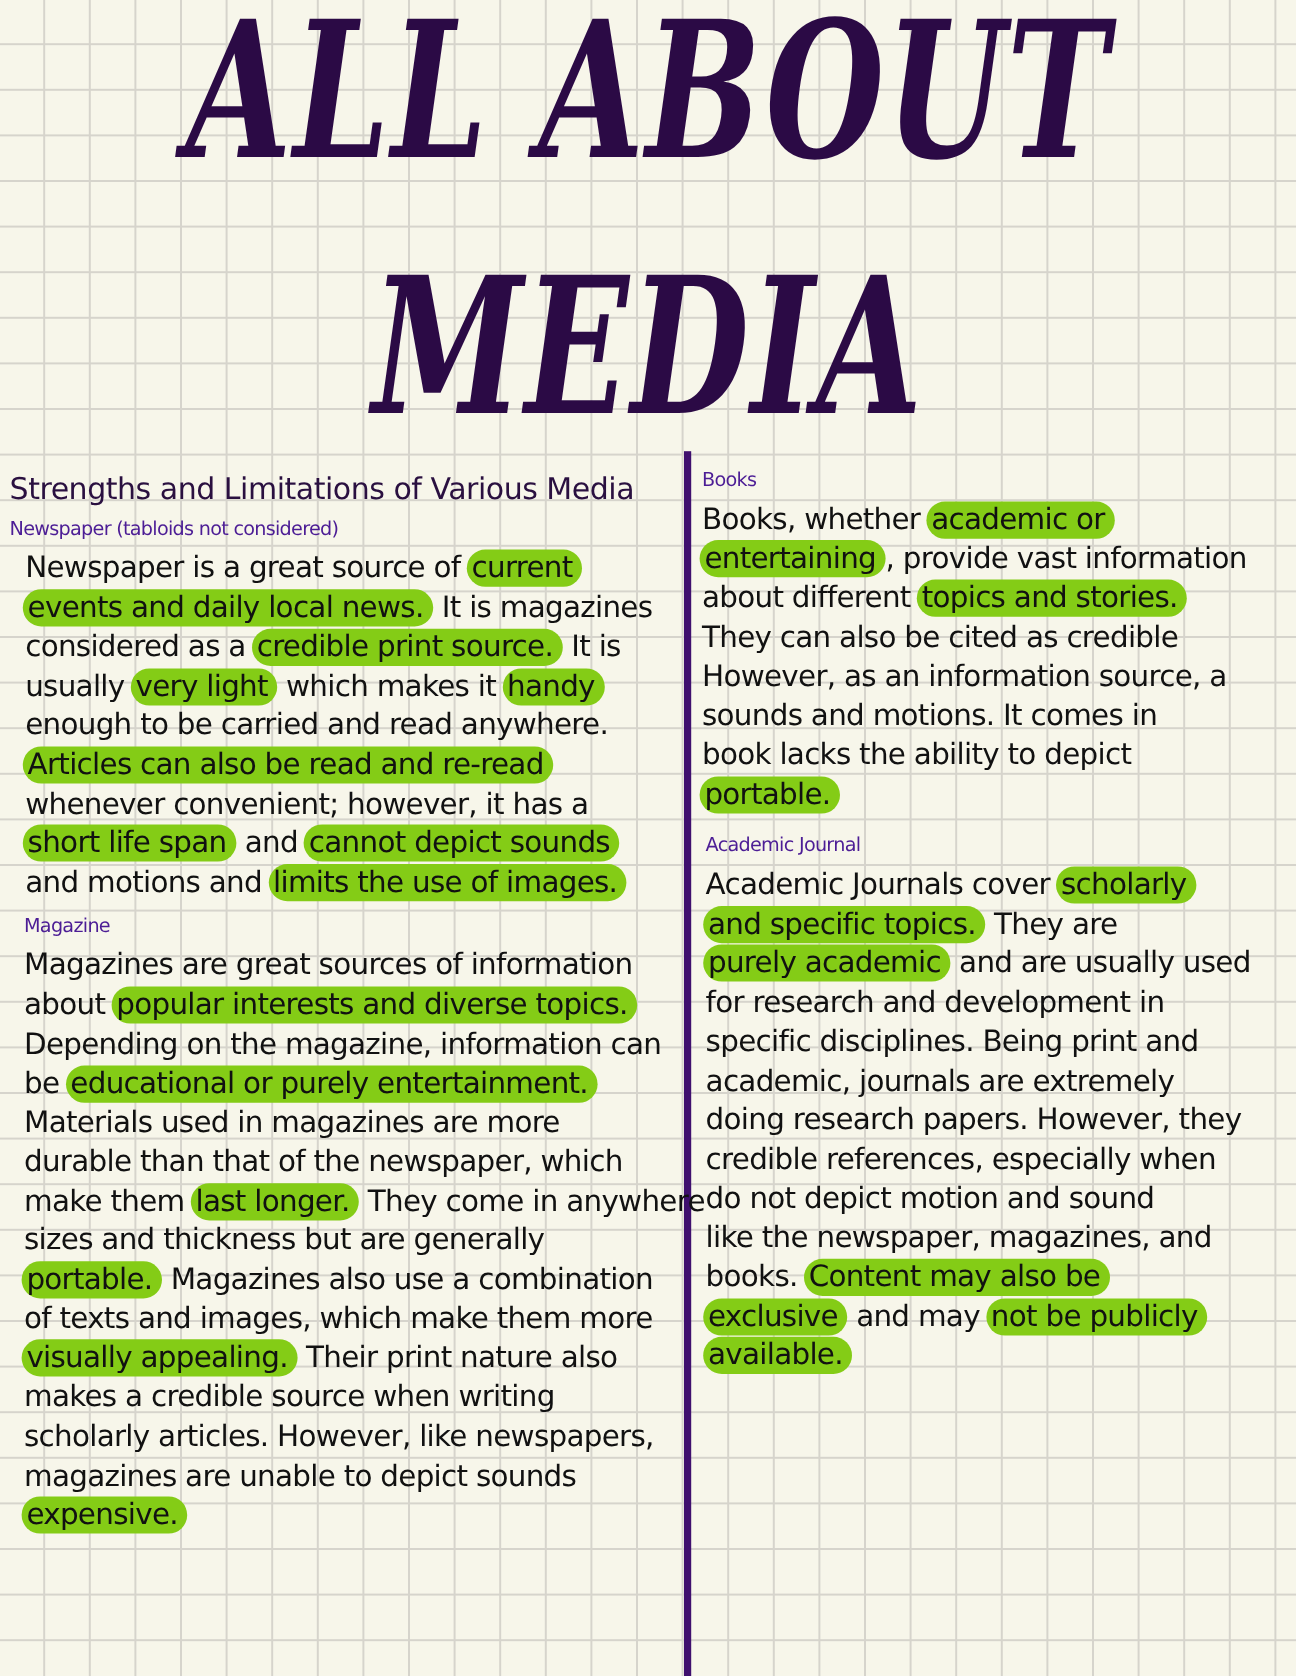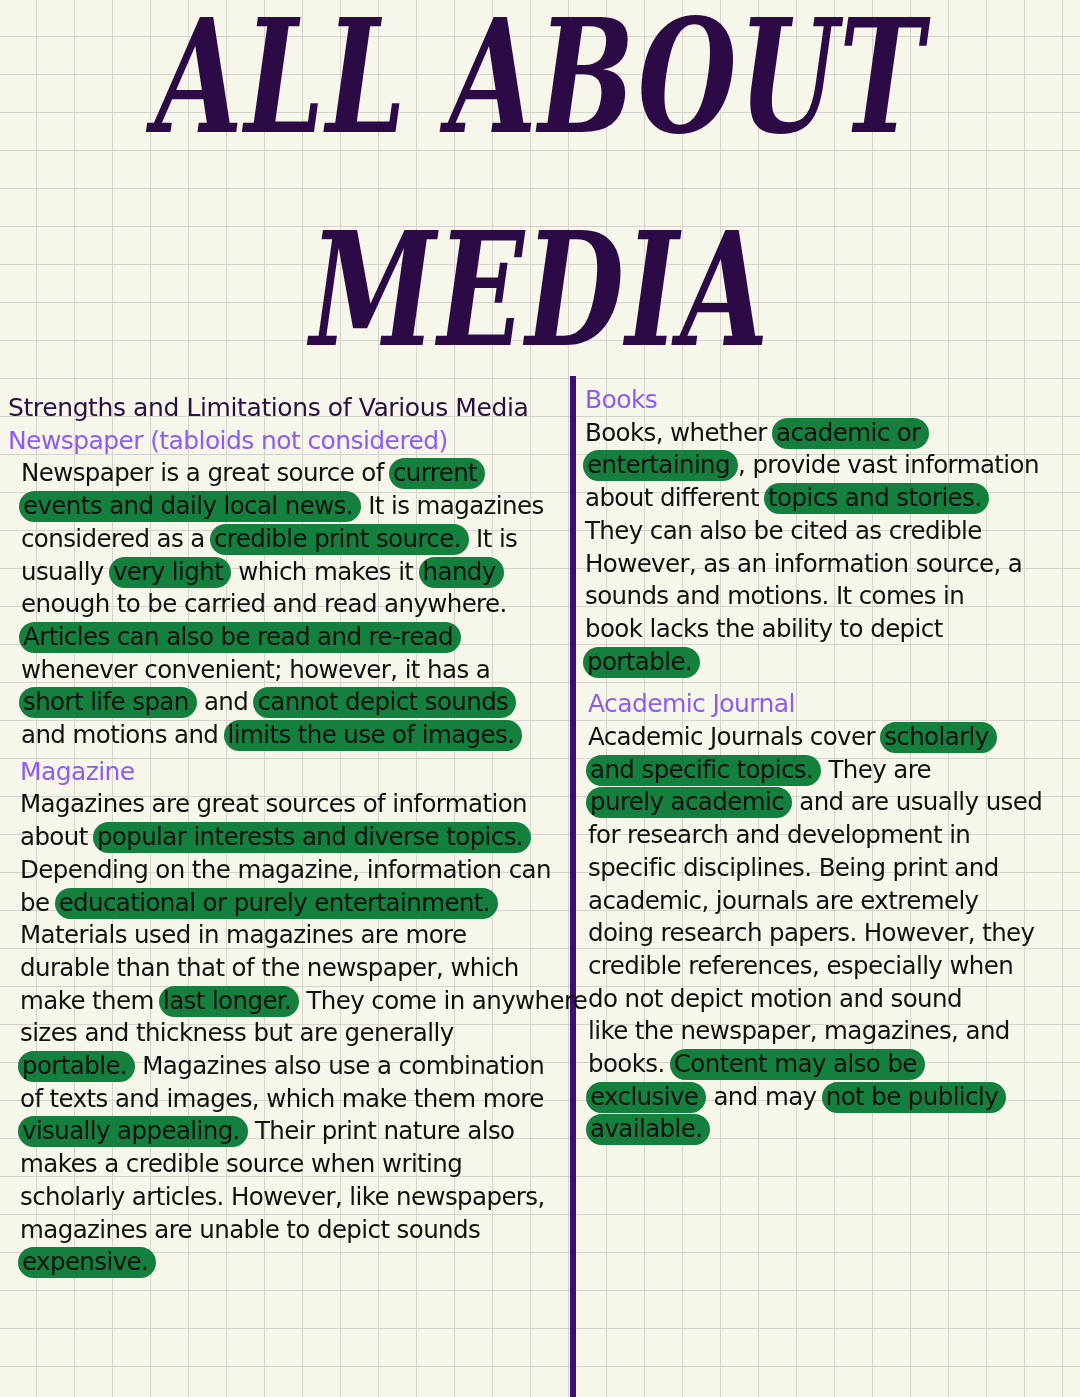--- a/index.html
+++ b/index.html
@@ -44,25 +44,25 @@
       line-height: 32.7px;
       letter-spacing: -0.6px;
     }
     .col p { margin: 0; white-space: nowrap; }
     .subtitle {
       font-size: 25px;
       color: #2a1040;
       letter-spacing: -0.4px;
     }
     .section-head {
-      color: #8b5cf6;
-      font-size: 25px;
+      color: #4c1d95;
+      font-size: 16px;
     }
     .hl {
-      background: #15803d;
+      background: #84cc16;
       border-radius: 16px;
       padding: 0 8px 2px 4px;
       margin-left: -2px;
       -webkit-box-decoration-break: clone;
       box-decoration-break: clone;
       text-align: center;
     }
     #left-col { left: 8px; top: 392px; width: 562px; }
     #right-col { left: 585px; top: 384px; width: 495px; }
     .indent { padding-left: 13px; }

